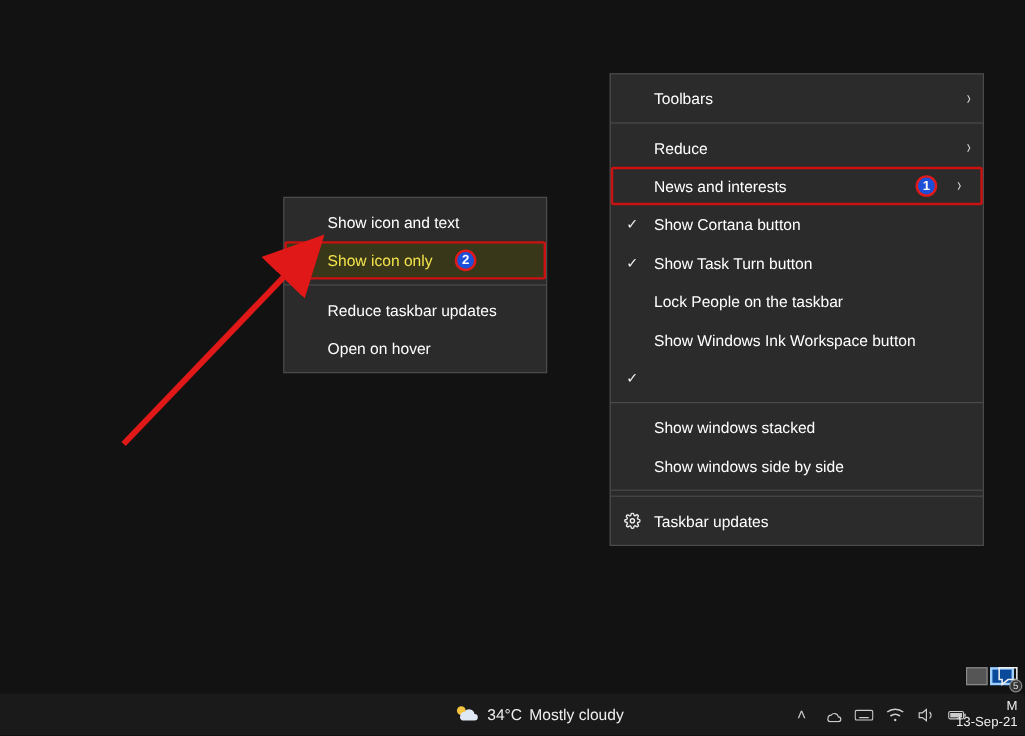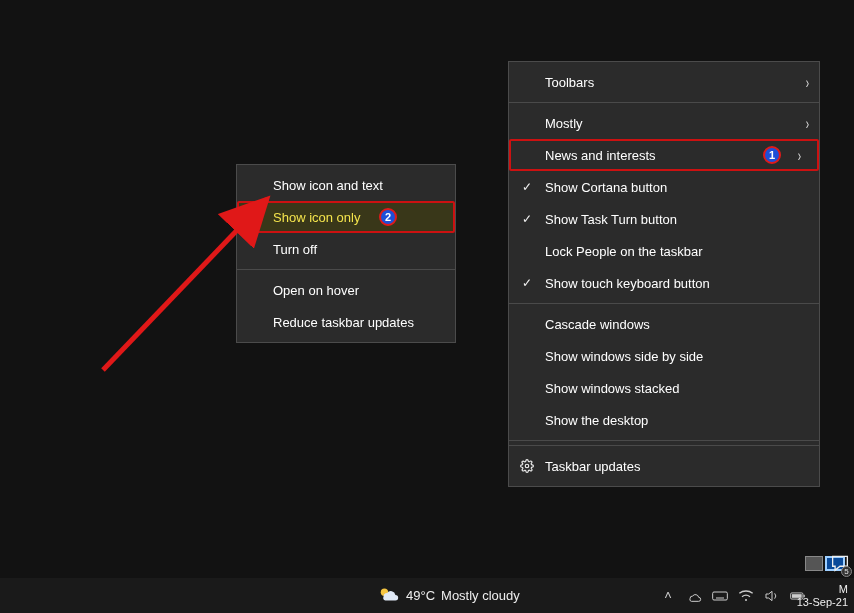--- a/index.html
+++ b/index.html
@@ -161,45 +161,41 @@
 <div class="ctx-menu ctx-sub">
   <div class="ctx-item">
     <span class="ico"></span>
     <span>Show icon and text</span>
   </div>
   <div class="ctx-item row-highlight-red row-highlight-yellow row-highlight-yellow-bg" style="position:relative;">
     <span class="ico">✓</span>
     <span>Show icon only</span>
     <span class="ann" style="right:56px; top:5px;">2</span>
   </div>
-  <div class="ctx-item">
-    <span class="ico"></span>
-    <span>Turn off</span>
-  </div>
-  <div class="sep"></div>
+  <div class="sep"></div>
+  <div class="ctx-item">
+    <span class="ico"></span>
+    <span>Reduce taskbar updates</span>
+  </div>
   <div class="ctx-item">
     <span class="ico"></span>
     <span>Open on hover</span>
-  </div>
-  <div class="ctx-item">
-    <span class="ico"></span>
-    <span>Reduce taskbar updates</span>
   </div>
 </div>
 
 <div class="ctx-menu ctx-main">
   <div class="ctx-item">
     <span class="ico"></span>
     <span>Toolbars</span>
     <span class="arrow">›</span>
   </div>
   <div class="sep"></div>
   <div class="ctx-item">
     <span class="ico"></span>
-    <span>Mostly</span>
+    <span>Reduce</span>
     <span class="arrow">›</span>
   </div>
   <div class="ctx-item row-highlight-red" style="position:relative;">
     <span class="ico"></span>
     <span>News and interests</span>
     <span class="ann" style="right:36px; top:5px;">1</span>
     <span class="arrow">›</span>
   </div>
   <div class="ctx-item">
     <span class="ico">✓</span>
@@ -207,39 +203,34 @@
   </div>
   <div class="ctx-item">
     <span class="ico">✓</span>
     <span>Show Task Turn button</span>
   </div>
   <div class="ctx-item">
     <span class="ico"></span>
     <span>Lock People on the taskbar</span>
   </div>
   <div class="ctx-item">
+    <span class="ico"></span>
+    <span>Show Windows Ink Workspace button</span>
+  </div>
+  <div class="ctx-item">
     <span class="ico">✓</span>
-    <span>Show touch keyboard button</span>
-  </div>
-  <div class="sep"></div>
-  <div class="ctx-item">
-    <span class="ico"></span>
-    <span>Cascade windows</span>
+  </div>
+  <div class="sep"></div>
+  <div class="ctx-item">
+    <span class="ico"></span>
+    <span>Show windows stacked</span>
   </div>
   <div class="ctx-item">
     <span class="ico"></span>
     <span>Show windows side by side</span>
-  </div>
-  <div class="ctx-item">
-    <span class="ico"></span>
-    <span>Show windows stacked</span>
-  </div>
-  <div class="ctx-item">
-    <span class="ico"></span>
-    <span>Show the desktop</span>
   </div>
   <div class="sep"></div>
   <div class="sep"></div>
   <div class="ctx-item">
     <span class="ico">
       <svg width="14" height="14" viewBox="0 0 24 24" fill="none" stroke="#eee" stroke-width="2">
           <circle cx="12" cy="12" r="3"></circle>
           <path d="M19.4 15a1.7 1.7 0 0 0 .3 1.8l.1.1a2 2 0 1 1-2.8 2.8l-.1-.1a1.7 1.7 0 0 0-1.8-.3 1.7 1.7 0 0 0-1 1.5V21a2 2 0 1 1-4 0v-.1a1.7 1.7 0 0 0-1-1.5 1.7 1.7 0 0 0-1.8.3l-.1.1a2 2 0 1 1-2.8-2.8l.1-.1a1.7 1.7 0 0 0 .3-1.8 1.7 1.7 0 0 0-1.5-1H3a2 2 0 1 1 0-4h.1a1.7 1.7 0 0 0 1.5-1 1.7 1.7 0 0 0-.3-1.8l-.1-.1a2 2 0 1 1 2.8-2.8l.1.1a1.7 1.7 0 0 0 1.8.3H9a1.7 1.7 0 0 0 1-1.5V3a2 2 0 1 1 4 0v.1a1.7 1.7 0 0 0 1 1.5 1.7 1.7 0 0 0 1.8-.3l.1-.1a2 2 0 1 1 2.8 2.8l-.1.1a1.7 1.7 0 0 0-.3 1.8V9a1.7 1.7 0 0 0 1.5 1H21a2 2 0 1 1 0 4h-.1a1.7 1.7 0 0 0-1.5 1z"></path>
         </svg>
     </span>
@@ -251,21 +242,21 @@
 <div class="mini-tile"></div>
 
 <div class="taskbar">
   <div class="weather">
     <span class="cloud">
       <svg width="22" height="18" viewBox="0 0 24 18">
           <circle cx="7" cy="7" r="4" fill="#f5c542"></circle>
           <path d="M6 12a4 4 0 0 1 4-4 5 5 0 0 1 9 2 3 3 0 0 1 0 6H8a3 3 0 0 1-2-4z" fill="#dfe8f5"></path>
         </svg>
     </span>
-    <span>49°C</span>
+    <span>34°C</span>
     <span>Mostly cloudy</span>
   </div>
 
   <div class="tray">
     <span class="tray-icon" style="color:#ccc;">˄</span>
     <span class="tray-icon">
       <svg width="16" height="12" viewBox="0 0 24 16">
           <path d="M6 12a4 4 0 0 1 4-4 5 5 0 0 1 9 2 3 3 0 0 1 0 6H8a3 3 0 0 1-2-4z" fill="none" stroke="#ccc" stroke-width="1.5"></path>
         </svg>
     </span>

